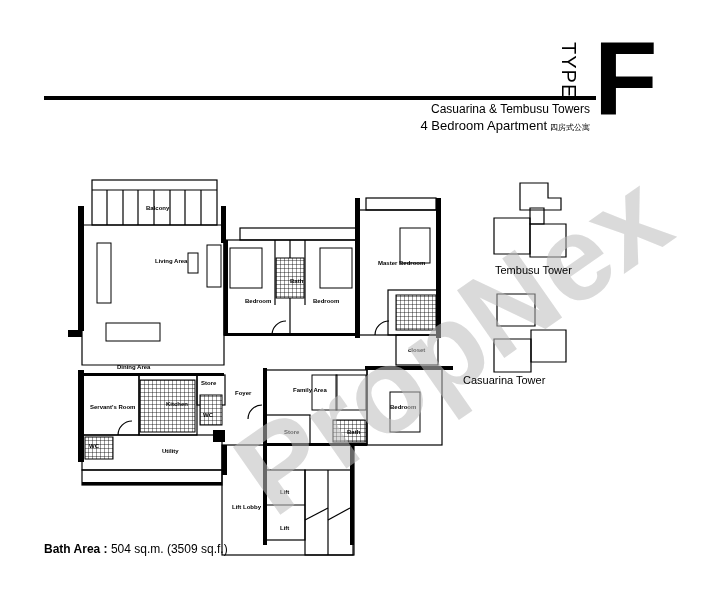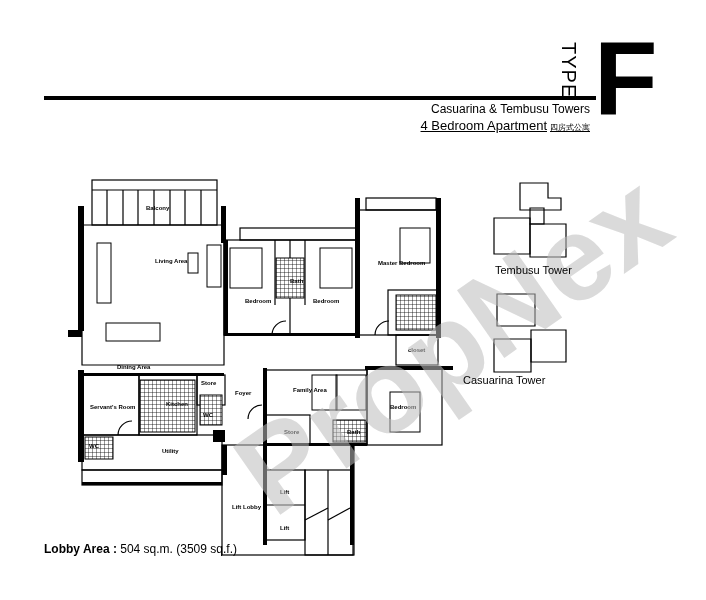--- a/index.html
+++ b/index.html
@@ -2,21 +2,21 @@
 <html><head>
 <meta charset="utf-8">
 <style>
   html, body { margin:0; padding:0; background:#ffffff; }
   body { width:706px; height:600px; position:relative; overflow:hidden; font-family:"Liberation Sans", sans-serif; color:#000; }
   .abs { position:absolute; }
   .rule { position:absolute; left:44px; top:96px; width:552px; height:4px; background:#000; }
   .type-word { position:absolute; left:558px; top:42px; width:60px; height:22px; font-size:20px; letter-spacing:1px; transform-origin:left top; transform:rotate(90deg) translate(0,-22px); white-space:nowrap; }
   .type-letter { position:absolute; left:594px; top:26px; font-size:104px; font-weight:bold; line-height:1; }
   .t1 { position:absolute; right:116px; top:102px; font-size:12px; font-weight:normal; white-space:nowrap; }
-  .t2 { position:absolute; right:116px; top:118px; font-size:13px; white-space:nowrap;text-decoration:underline; }
+  .t2 { position:absolute; right:116px; top:118px; font-size:13px; white-space:nowrap; }
   .t2 .cn { font-size:8px; margin-left:3px; }
   .area { position:absolute; left:44px; top:542px; font-size:12px; white-space:nowrap; }
   .area b { font-weight:bold; }
   svg text { font-family:"Liberation Sans", sans-serif; font-weight:bold; }
   .lbl { font-size:6px; }
   .key-lbl { position:absolute; font-size:11px; white-space:nowrap; }
 </style>
 </head>
 <body>
 
@@ -156,13 +156,13 @@
     <path d="M494 339 H531 V372 H494 Z"></path>
     <path d="M531 330 H566 V362 H531 Z"></path>
   </g>
 
   <text x="170" y="470" fill="#bdbdbd" opacity="0.55" font-size="120" transform="rotate(-35 300 330)">PropNex</text>
 </svg>
 
 <div class="key-lbl" style="left:495px;top:264px;">Tembusu Tower</div>
 <div class="key-lbl" style="left:463px;top:374px;">Casuarina Tower</div>
 
-<div class="area"><b>Lobby Area :</b> <span>504 sq.m. (3509 sq.f.)</span></div>
+<div class="area"><b>Bath Area :</b> <span>504 sq.m. (3509 sq.f.)</span></div>
 
 </body></html>

